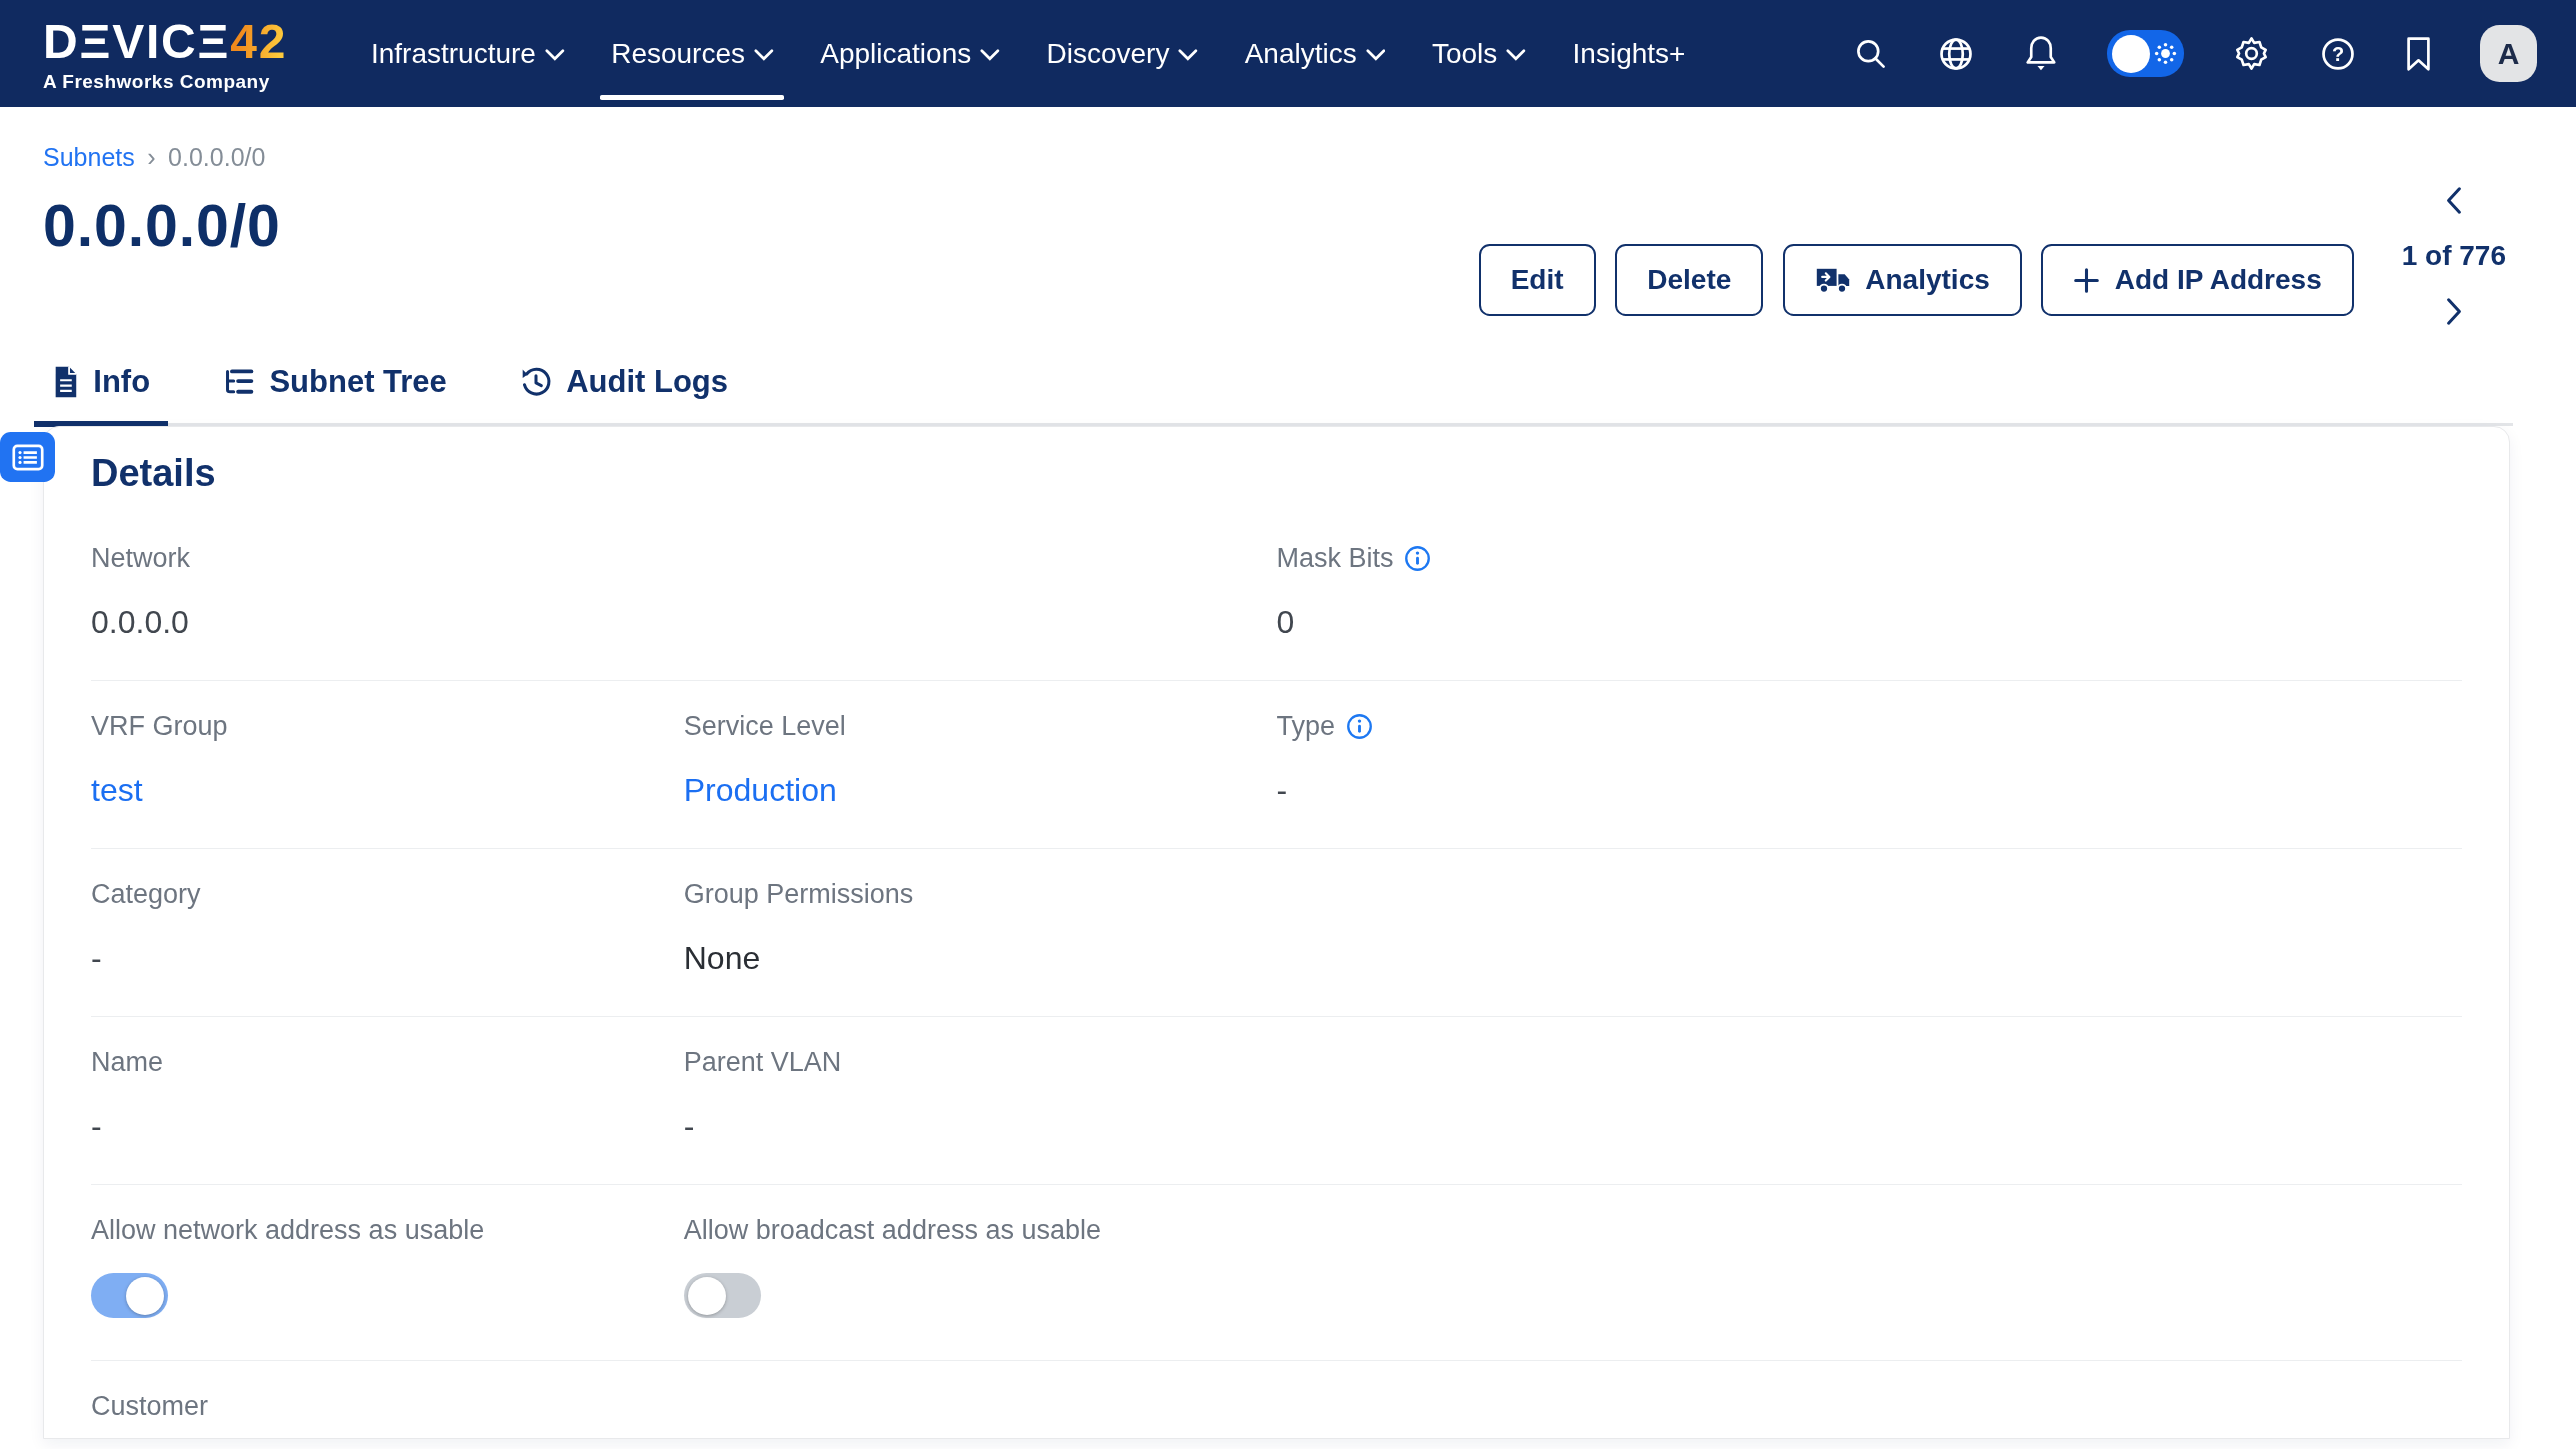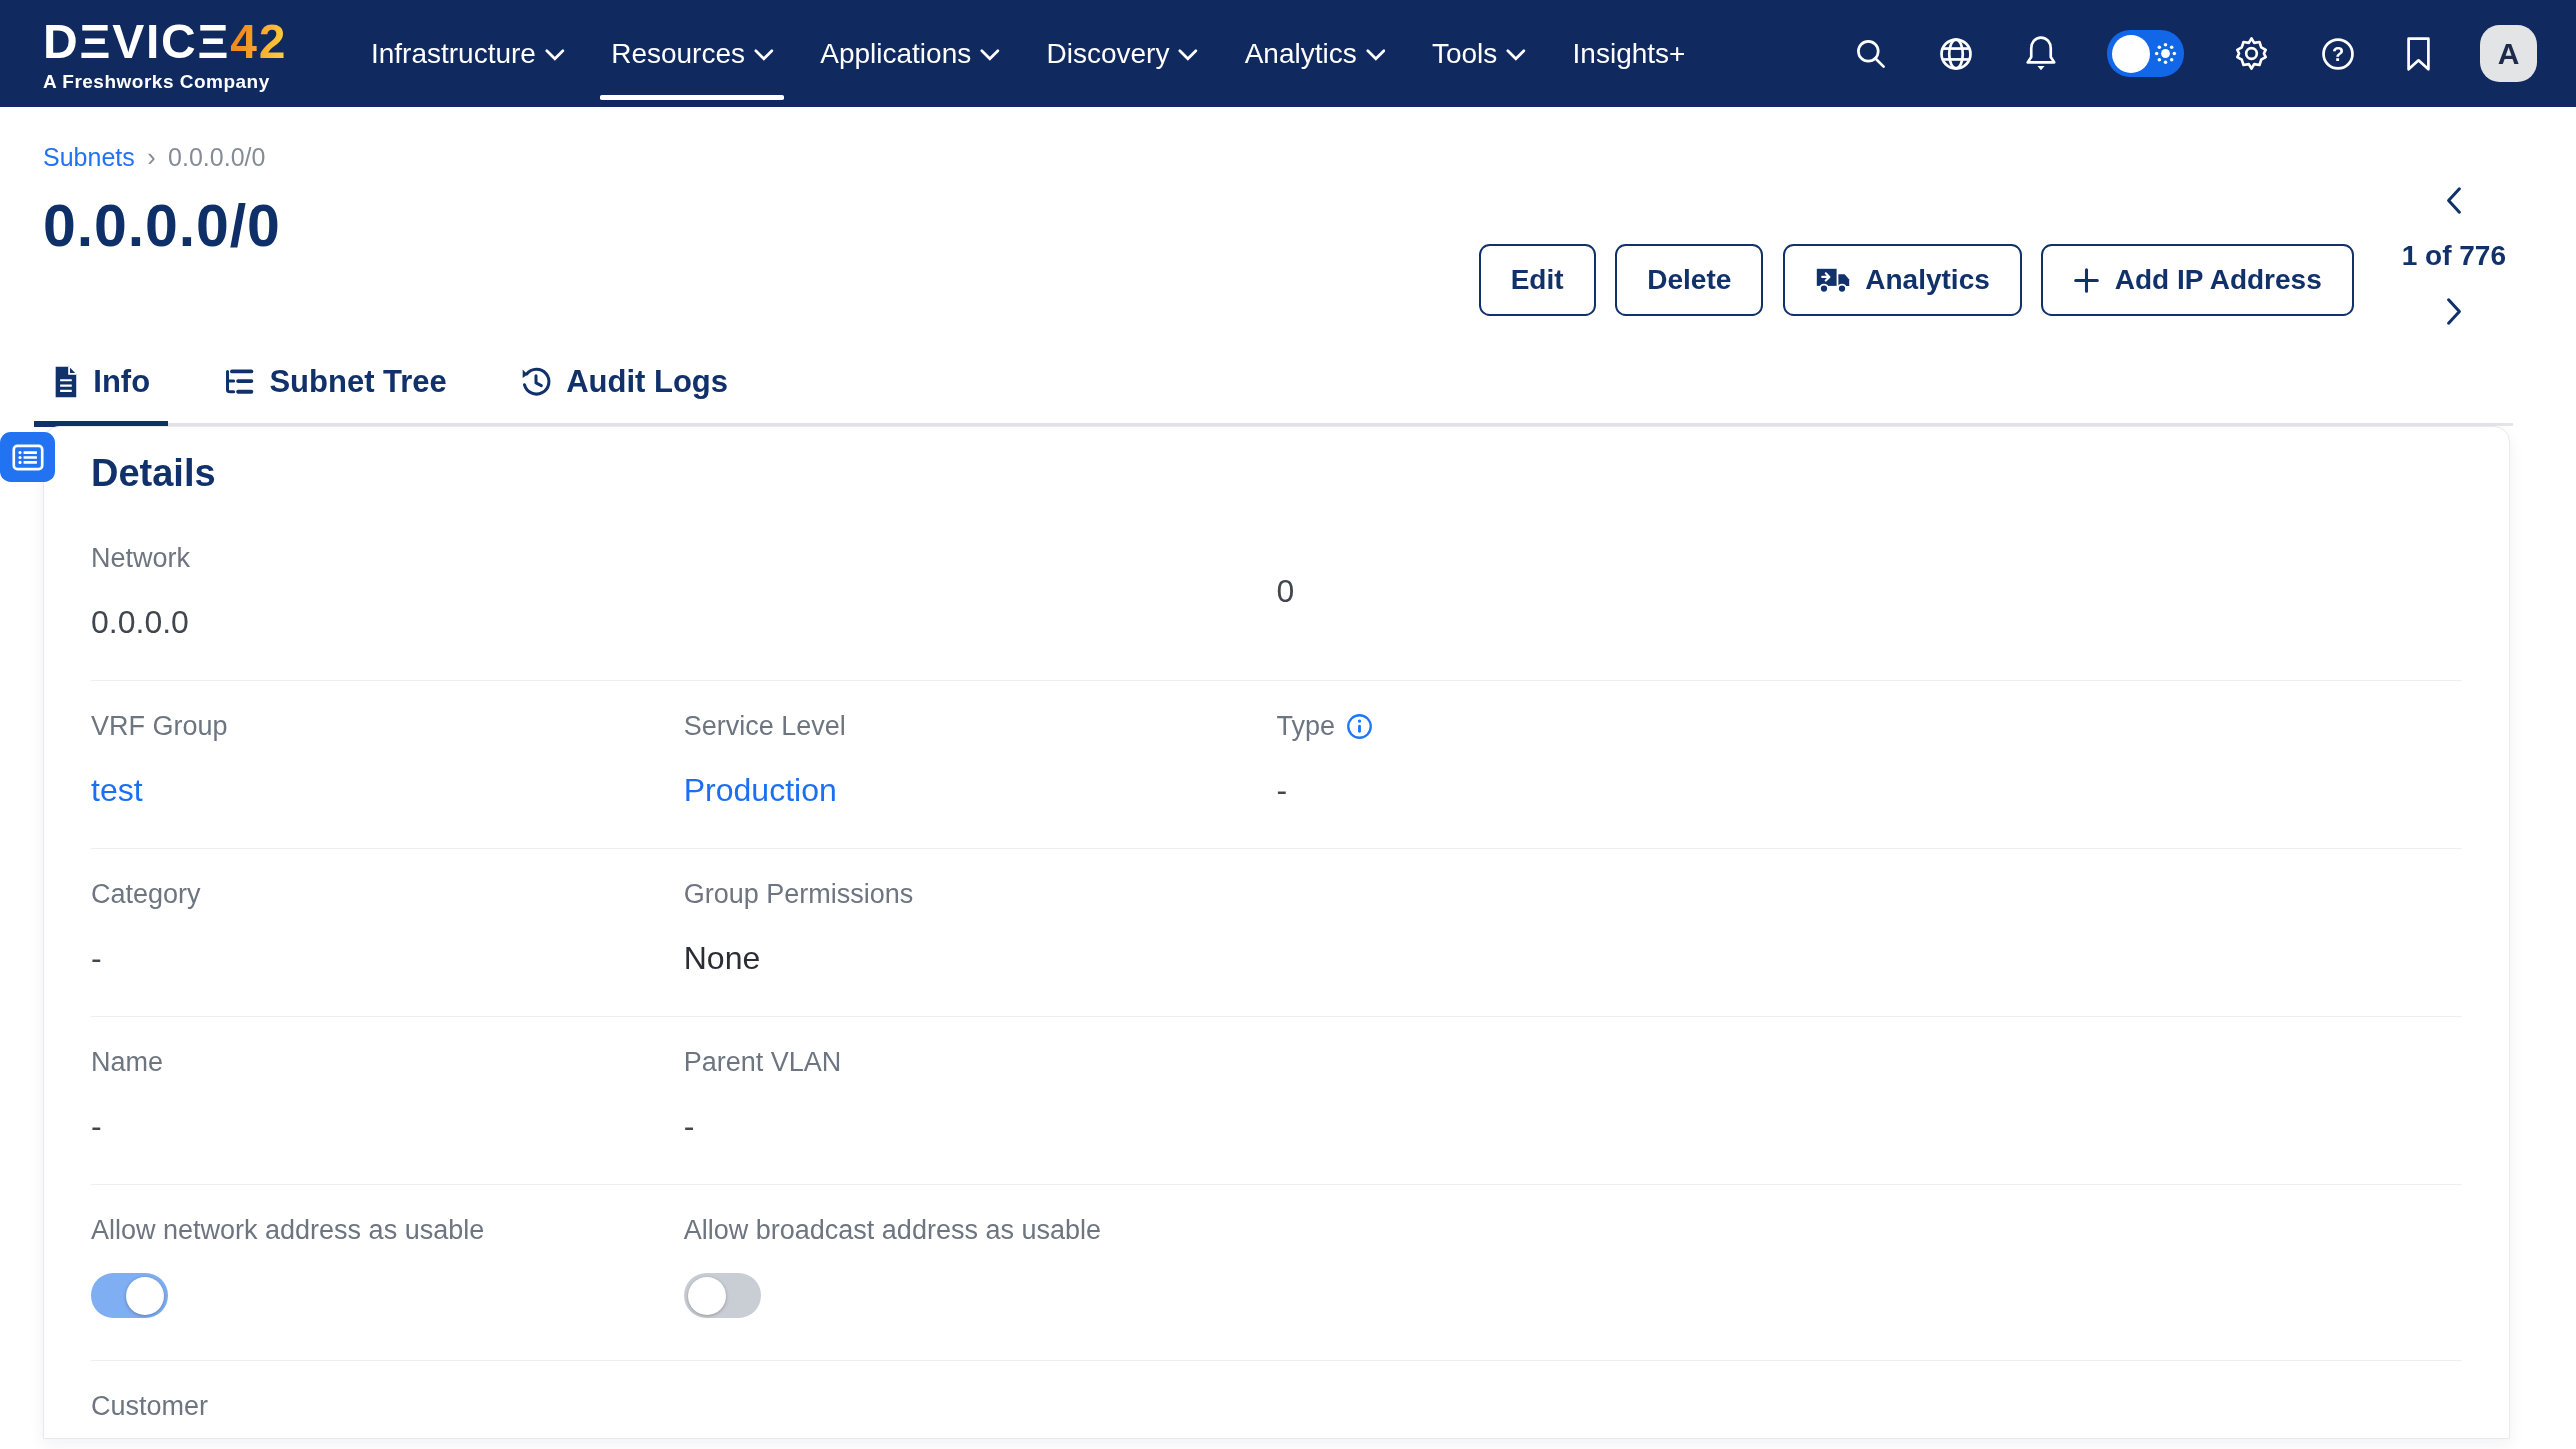--- a/index.html
+++ b/index.html
@@ -299,20 +299,28 @@
     <h2>Details</h2>
 
     <div class="field-row">
       <div class="field">
         <div class="f-label">
             <span>Network</span>
           </div>
         <div class="f-value">0.0.0.0</div>
       </div>
       <div class="field col3">
+        <div class="f-label">
+            <span>Mask Bits</span>
+          <svg class="info-i" width="27" height="27" viewBox="0 0 30 30">
+              <circle cx="15" cy="15" r="12.5" fill="none" stroke="#1d78f2" stroke-width="2.6"></circle>
+              <circle cx="15" cy="9" r="1.9" fill="#1d78f2"></circle>
+              <rect x="13.4" y="13" width="3.2" height="9" rx="1.6" fill="#1d78f2"></rect>
+            </svg>
+        </div>
         <div class="f-value">0</div>
       </div>
     </div>
 
     <div class="field-row">
       <div class="field">
         <div class="f-label">
             <span>VRF Group</span>
           </div>
         <div class="f-value"><a>test</a></div>

